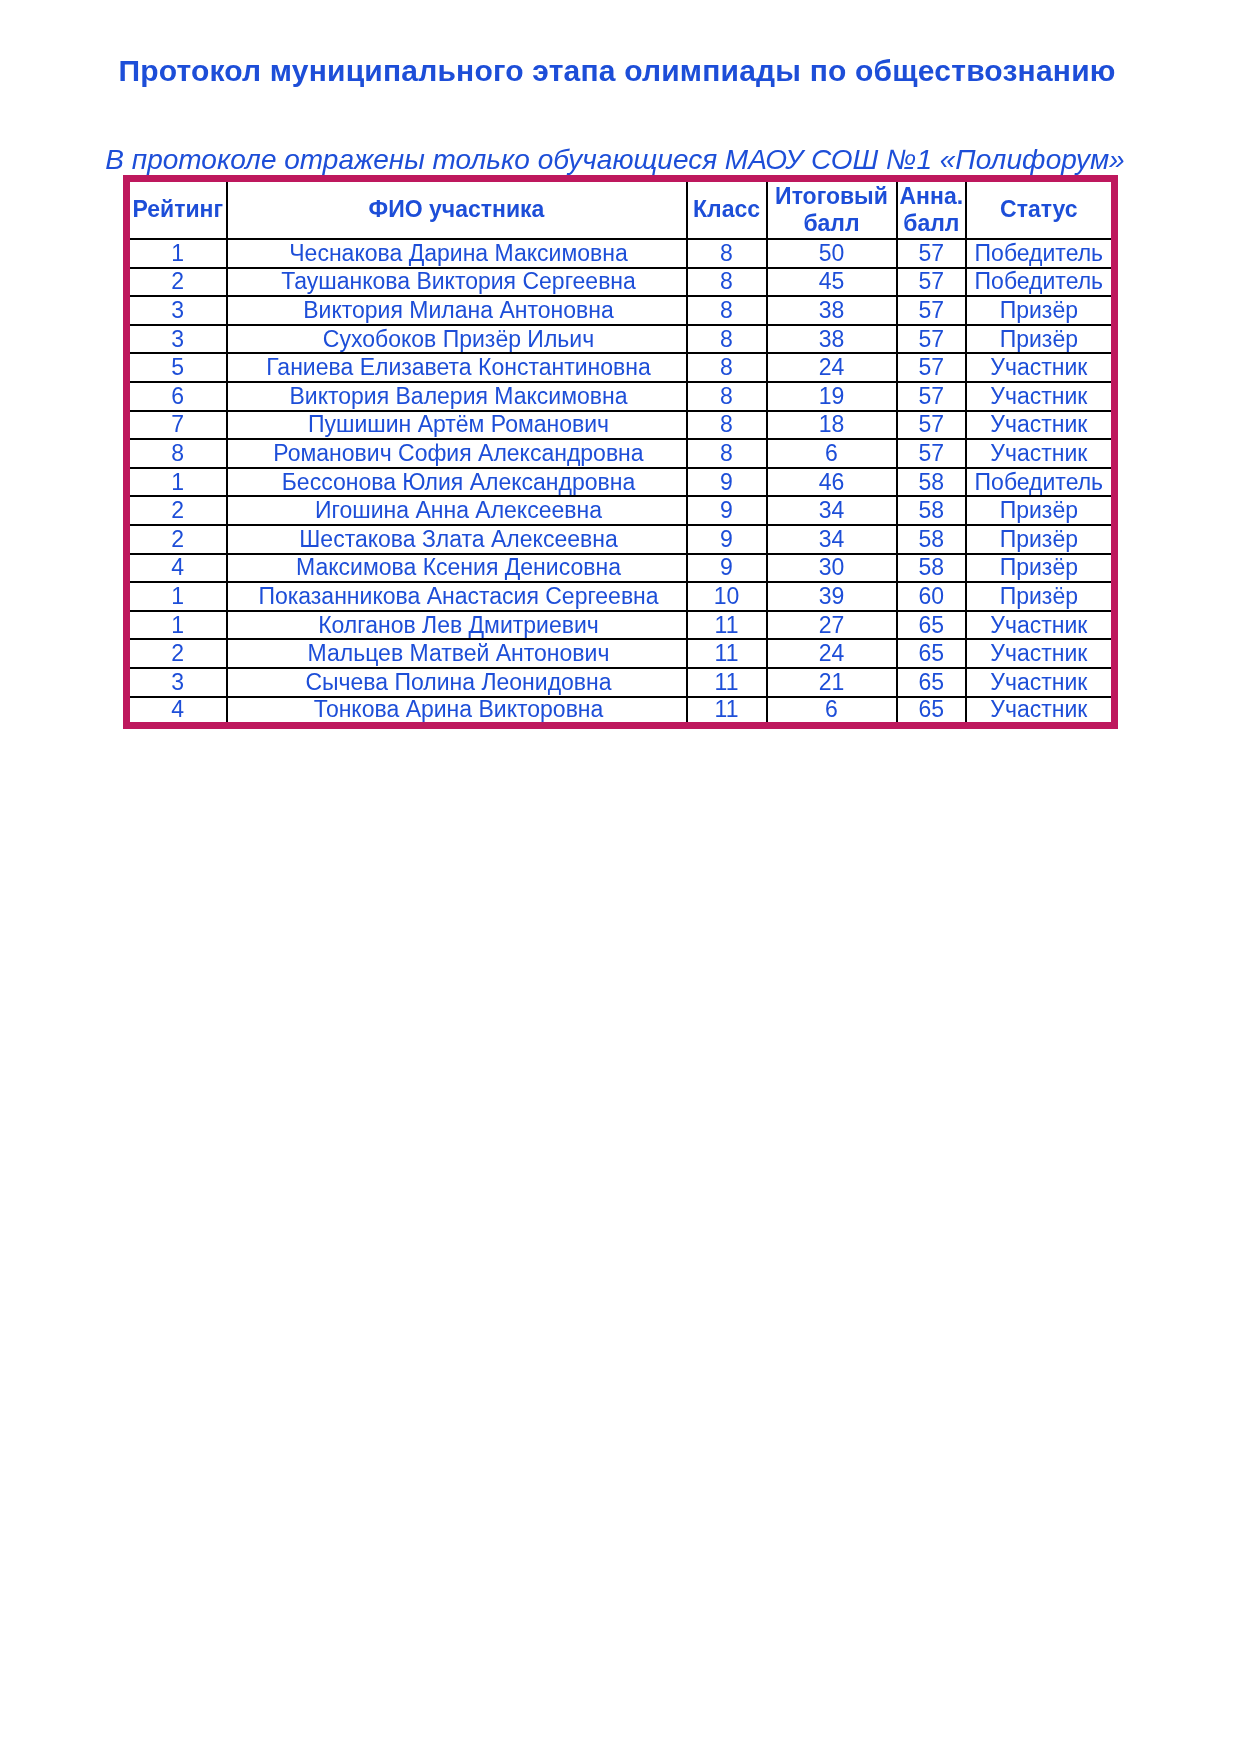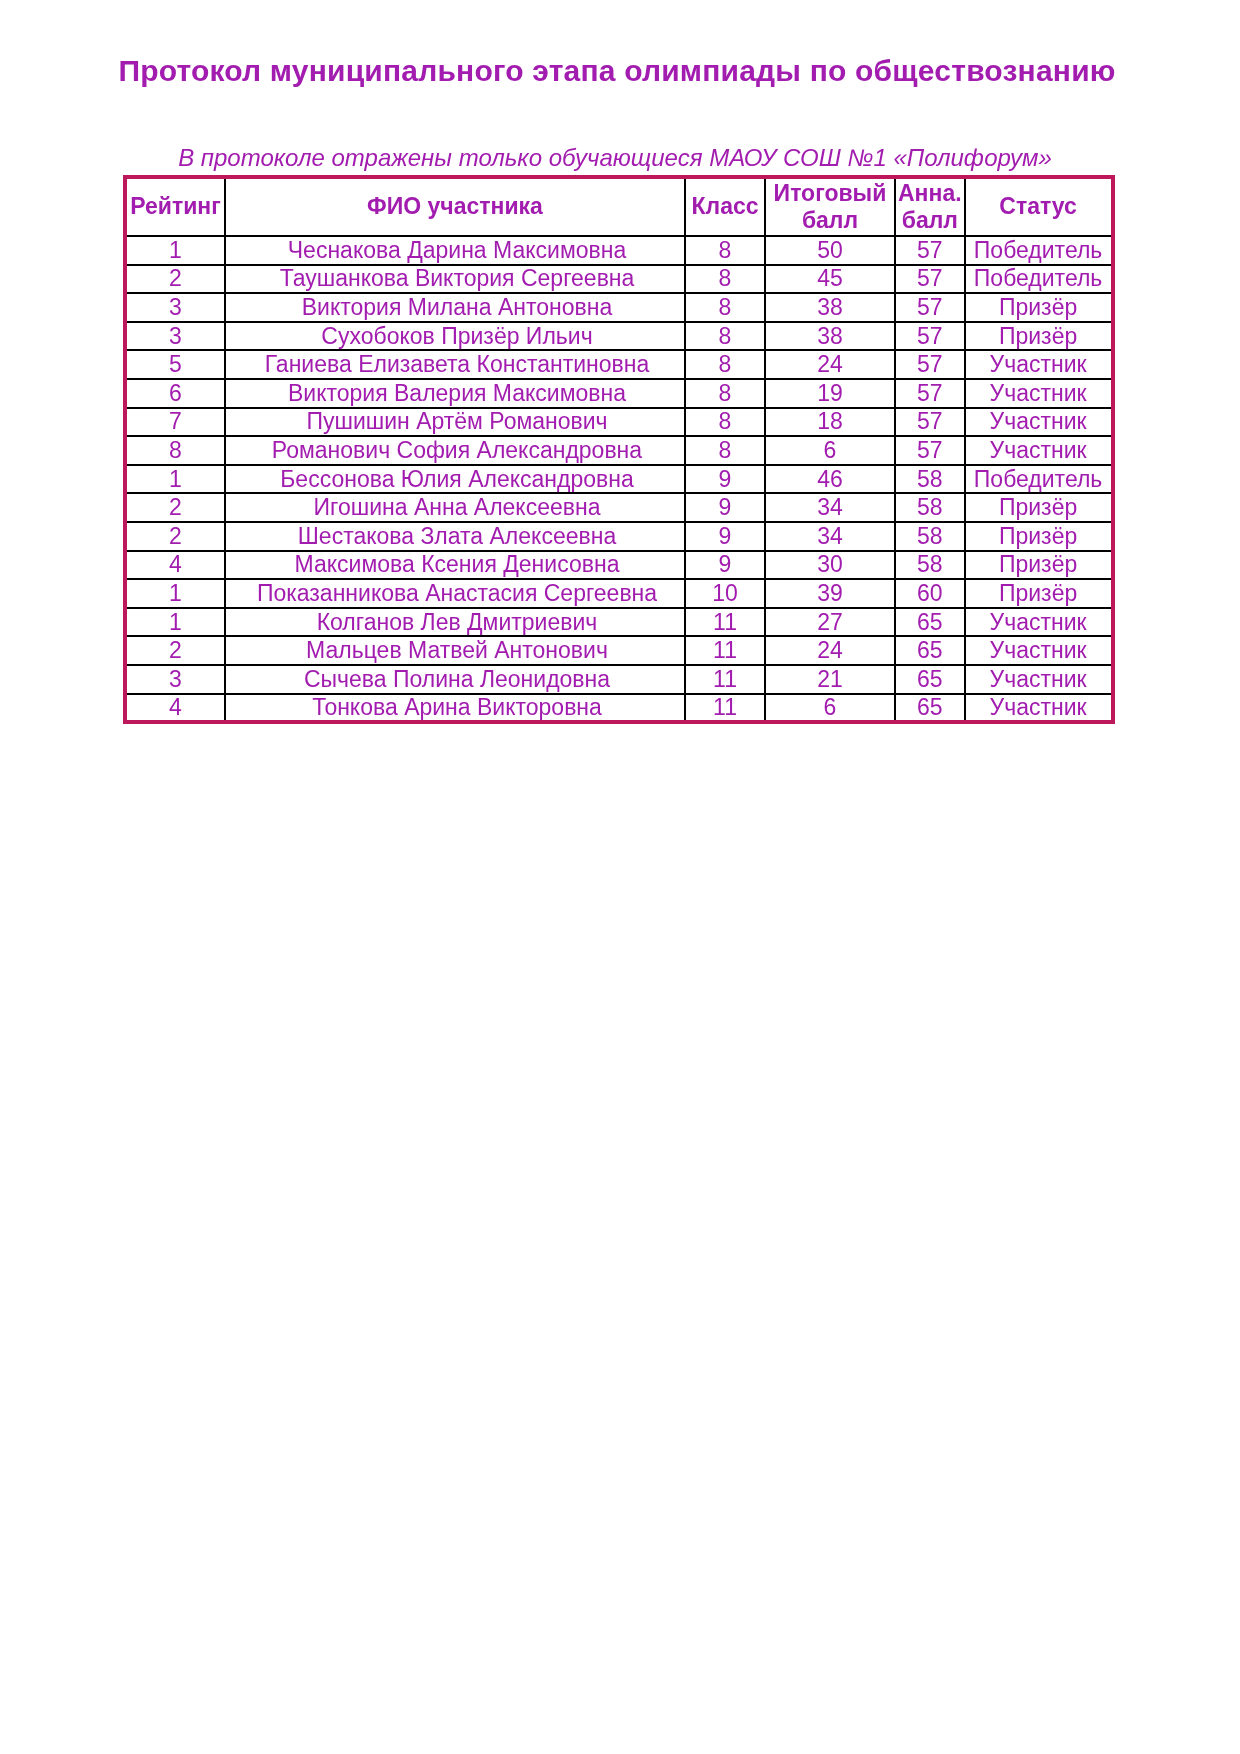--- a/index.html
+++ b/index.html
@@ -1,21 +1,21 @@
 <!DOCTYPE html>
 <html><head>
 <meta charset="utf-8">
 <style>
   html, body { margin: 0; padding: 0; background: #ffffff; }
   .page {
     position: relative;
     width: 1240px;
     height: 1754px;
     background: #ffffff;
-    color: #a21caf;
+    color: #1d4ed8;
     font-family: "Liberation Sans", sans-serif;
     overflow: hidden;
   }
   .doc-title {
     position: absolute;
     top: 54px;
     left: 0;
     width: 1234px;
     text-align: center;
     font-size: 30px;
@@ -28,30 +28,30 @@
     top: 100px;
     left: 130px;
     font-size: 25px;
   }
   .doc-note {
     position: absolute;
     top: 144px;
     left: 0;
     width: 1230px;
     text-align: center;
-    font-size: 24px;
+    font-size: 28px;
     font-style: italic;
   }
   table.protocol {
     position: absolute;
     top: 175px;
     left: 123px;
     border-collapse: collapse;
     table-layout: fixed;
-    border: 4px solid #be185d;
+    border: 7px solid #be185d;
   }
   table.protocol th, table.protocol td {
     border: 2px solid #000000;
     font-size: 23px;
     overflow: hidden;
   }
   table.protocol th {
     font-weight: bold;
     text-align: center;
     vertical-align: middle;

